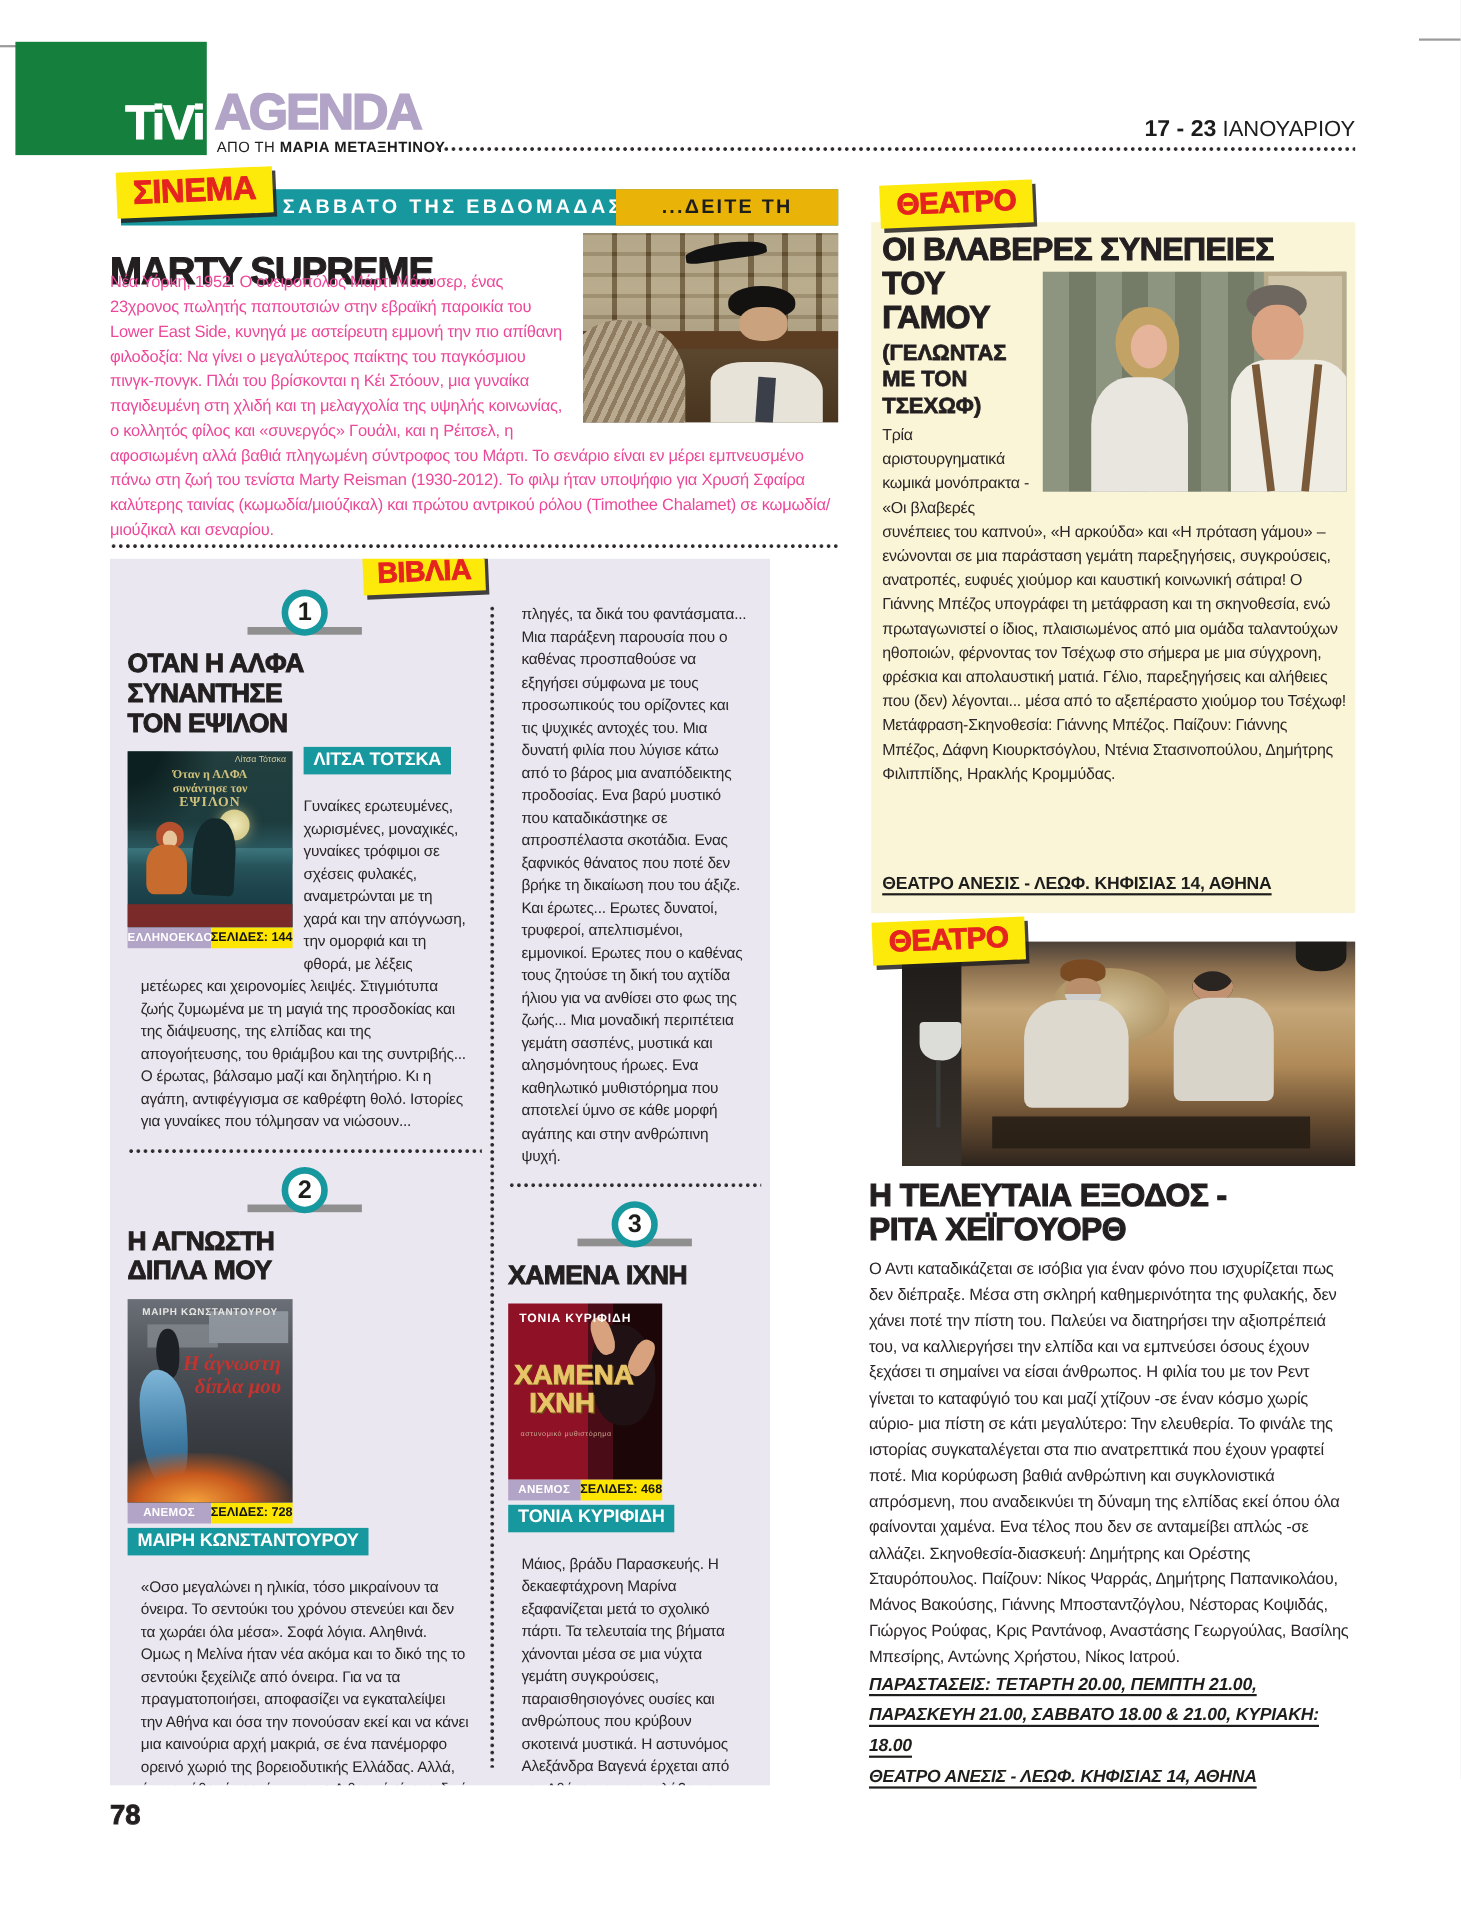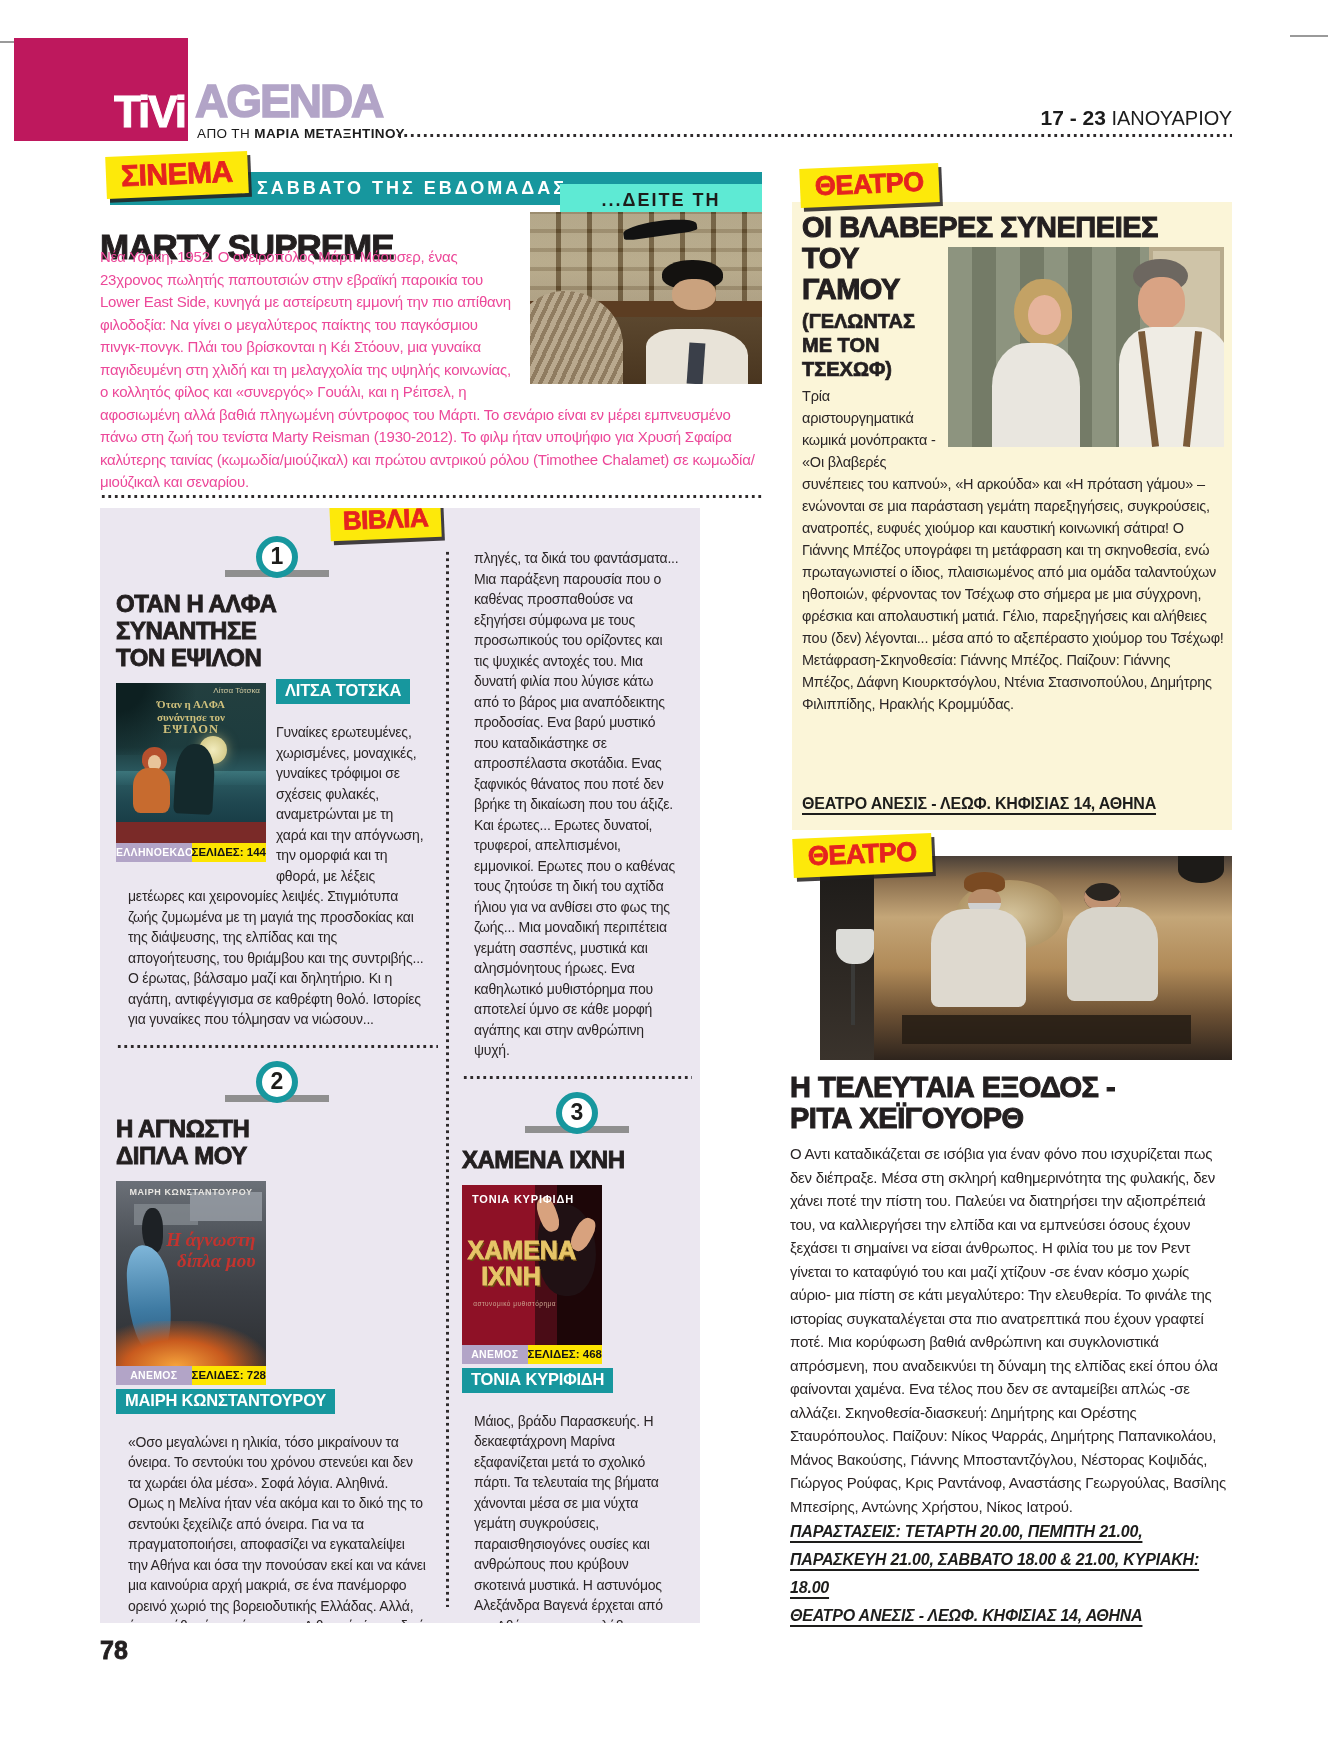--- a/index.html
+++ b/index.html
@@ -1,20 +1,20 @@
 <!DOCTYPE html>
 <html lang="el"><head>
 <meta charset="utf-8">
 <style>
   html,body{margin:0;padding:0;background:#e8e8e8;}
   .page{position:relative;width:1328px;height:1742px;background:#fff;margin:0 auto;
         font-family:"Liberation Sans",sans-serif;color:#231f20;overflow:hidden;}
   .cropmark{position:absolute;height:2px;background:#9a9a9a;}
   
-  .logo-box{position:absolute;left:14px;top:38px;width:174px;height:103px;background:#be185d;}
+  .logo-box{position:absolute;left:14px;top:38px;width:174px;height:103px;background:#15803d;}
   .tivi{position:absolute;right:3px;bottom:4px;color:#fff;font-weight:900;font-size:44px;
         letter-spacing:-2px;-webkit-text-stroke:1px #fff;}
   .agenda{position:absolute;left:195px;top:78px;color:#b2a4c7;font-weight:900;font-size:46px;
         letter-spacing:-2px;-webkit-text-stroke:1.5px #b2a4c7;line-height:1;}
   .byline{position:absolute;left:197px;top:126px;font-size:13.5px;letter-spacing:.4px;color:#1c1c1c;}
   .byline b{font-weight:800;}
   .date{position:absolute;right:96px;top:106px;font-size:20px;color:#1c1c1c;}
   .date b{font-weight:900;font-size:21px;}
   .dots-h{height:5px;background-image:radial-gradient(circle,#2e2a2b 1.6px,transparent 1.8px);
           background-size:6.5px 5px;background-repeat:repeat-x;background-position:left center;}
@@ -23,21 +23,21 @@
   .header-dots{position:absolute;left:396px;top:133px;width:836px;}
   
   .ylabel{display:inline-block;background:#fde90a;color:#e5231f;font-weight:900;font-size:27px;
           letter-spacing:-.5px;padding:3px 15px 5px;transform:rotate(-2.4deg);
           box-shadow:3px 4px 0 rgba(35,32,33,.85);-webkit-text-stroke:.8px #e5231f;white-space:nowrap;}
   
   .cinema{position:absolute;left:100px;top:160px;width:662px;}
   .band{position:absolute;left:10px;top:12px;right:0;height:33px;background:#17979e;}
   .band-title{position:absolute;left:120px;width:340px;text-align:center;line-height:33px;color:#fff;
           font-weight:800;font-size:18px;letter-spacing:3px;}
-  .band-right{position:absolute;right:0;top:12px;width:202px;height:33px;background:#5eead4;color:#1d1d1b;
+  .band-right{position:absolute;right:0;top:0;width:202px;height:33px;background:#eab308;color:#1d1d1b;
           font-weight:900;font-size:18px;letter-spacing:2px;text-align:center;line-height:33px;}
   .sinema{position:absolute;left:6px;top:-6px;}
   .marty-title{position:absolute;left:0;top:46px;font-size:35px;font-weight:900;letter-spacing:-1px;
           -webkit-text-stroke:1px #231f20;line-height:1;}
   .marty-body{position:absolute;left:0;top:86px;width:662px;font-size:15px;line-height:22.5px;
           letter-spacing:-.015em;color:#ec4899;text-align:left;}
   .photo-marty{float:right;width:232px;height:172px;margin:-34px 0 8px 14px;position:relative;
           overflow:hidden;background:linear-gradient(180deg,#6e5e41 0%,#7d6b4a 30%,#5e4a31 55%,#49351f 100%);}
   .shelves{position:absolute;left:0;top:0;right:0;height:54%;opacity:.8;
      background:repeating-linear-gradient(90deg,rgba(227,217,187,.55) 0 26px,rgba(90,70,40,.6) 26px 31px),

